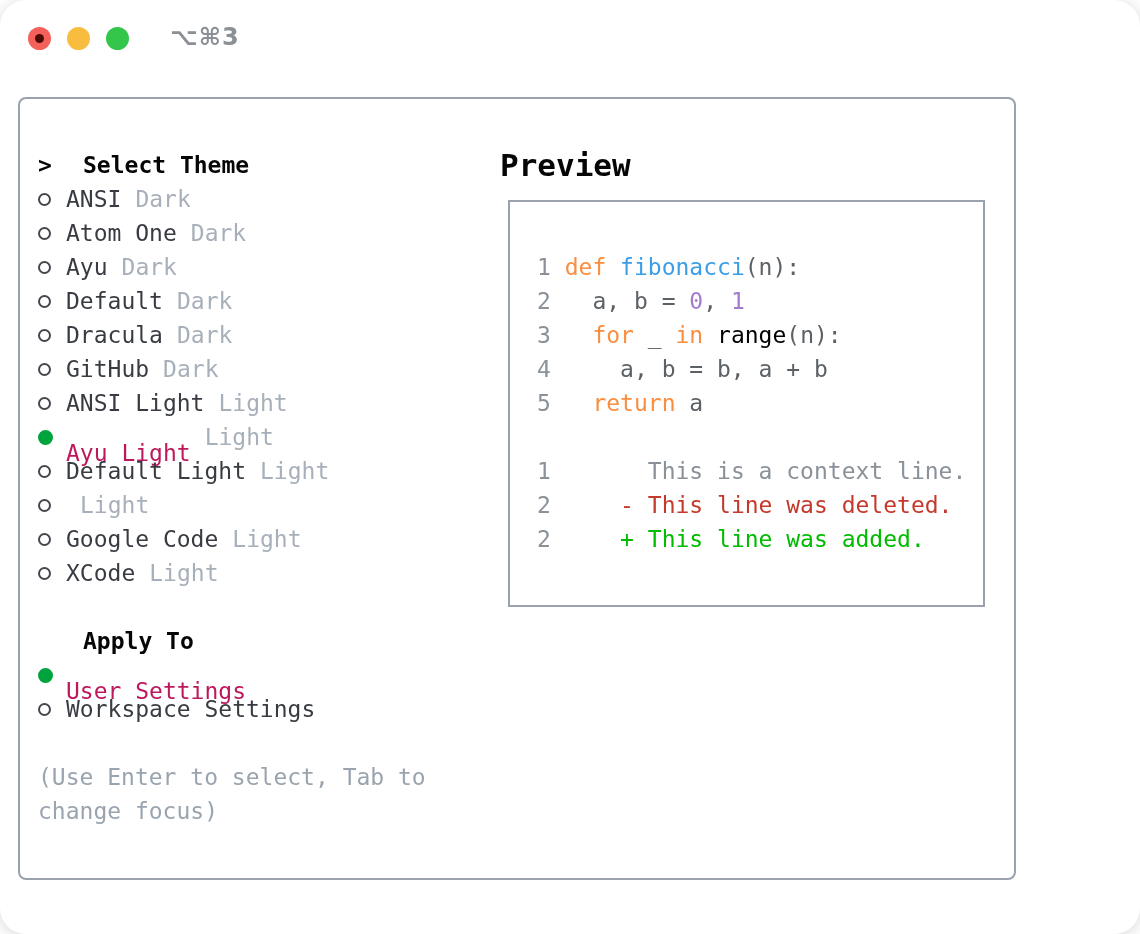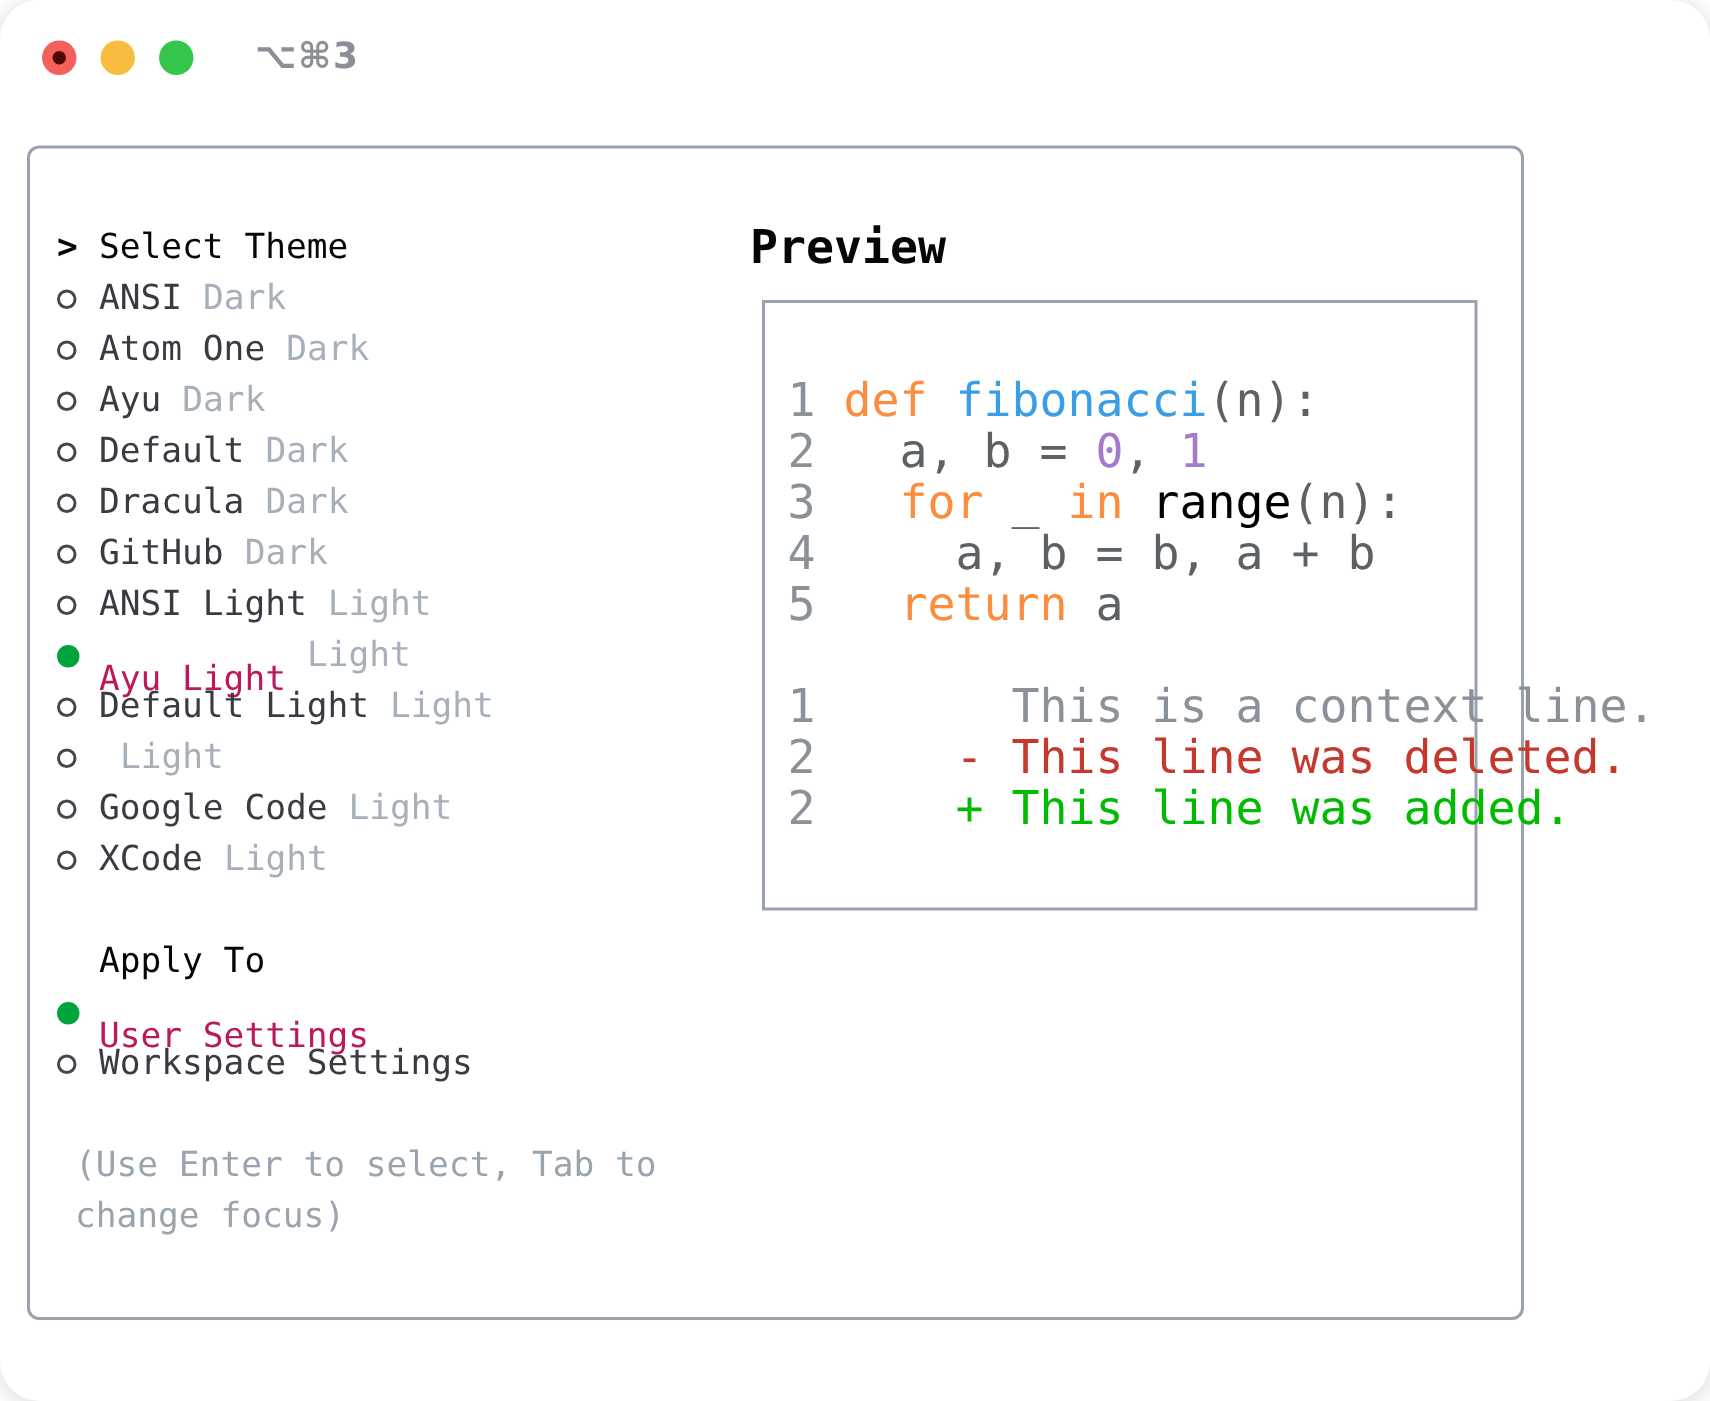--- a/index.html
+++ b/index.html
@@ -28,34 +28,34 @@
     border:2px solid #9aa3ad; border-radius:8px; background:#ffffff;
   }
   
   .left-col { position:absolute; left:18px; top:49px; }
   .row { height:34px; display:flex; align-items:center; font-size:23px; color:#383c42; }
   .marker { width:28px; flex:none; display:flex; align-items:center; }
   .circle { width:13px; height:13px; border:2px solid #43474e; border-radius:50%; background:transparent; }
   .row.selected .circle { width:15px; height:15px; border-color:#00a43c; background:#00a43c; }
   .row.selected .label { color:#be185d;margin-top:32px; }
   .prompt { font-weight:bold; color:#060606; }
-  .header-text { font-weight:normal; color:#060606; }
+  .header-text { font-weight:bold; color:#060606;margin-left:17px; }
   .variant { color:#a7b0ba; margin-left:14px; }
   .gap { height:34px; }
-  .hint { color:#9aa4ae;margin-left:12px; }
+  .hint { color:#9aa4ae; }
   
   .preview-label {
     position:absolute; left:480px; top:49px; height:34px; display:flex; align-items:center;
     font-size:31px; font-weight:bold; color:#060606;
   }
   .preview-box {
     position:absolute; left:488px; top:101px; width:477px; height:407px;
     border:2px solid #9aa3ad; background:#ffffff;
   }
-  .code { position:absolute; left:15px; top:48px; white-space:pre; font-size:31px; }
+  .code { position:absolute; left:27px; top:48px; white-space:pre; font-size:23px; }
   .code-line { height:34px; line-height:34px; }
   .c-lineno { color:#8a9199; }
   .c-txt    { color:#5c6166; }
   .c-kw     { color:#fa8d3e; }
   .c-fn     { color:#399ee6; }
   .c-sp     { color:#000000; }
   .c-const  { color:#a37acc; }
   .c-ctx    { color:#8a9199; }
   .c-del    { color:#c5392c;margin-top:24px; }
   .c-add    { color:#00bb00; }

